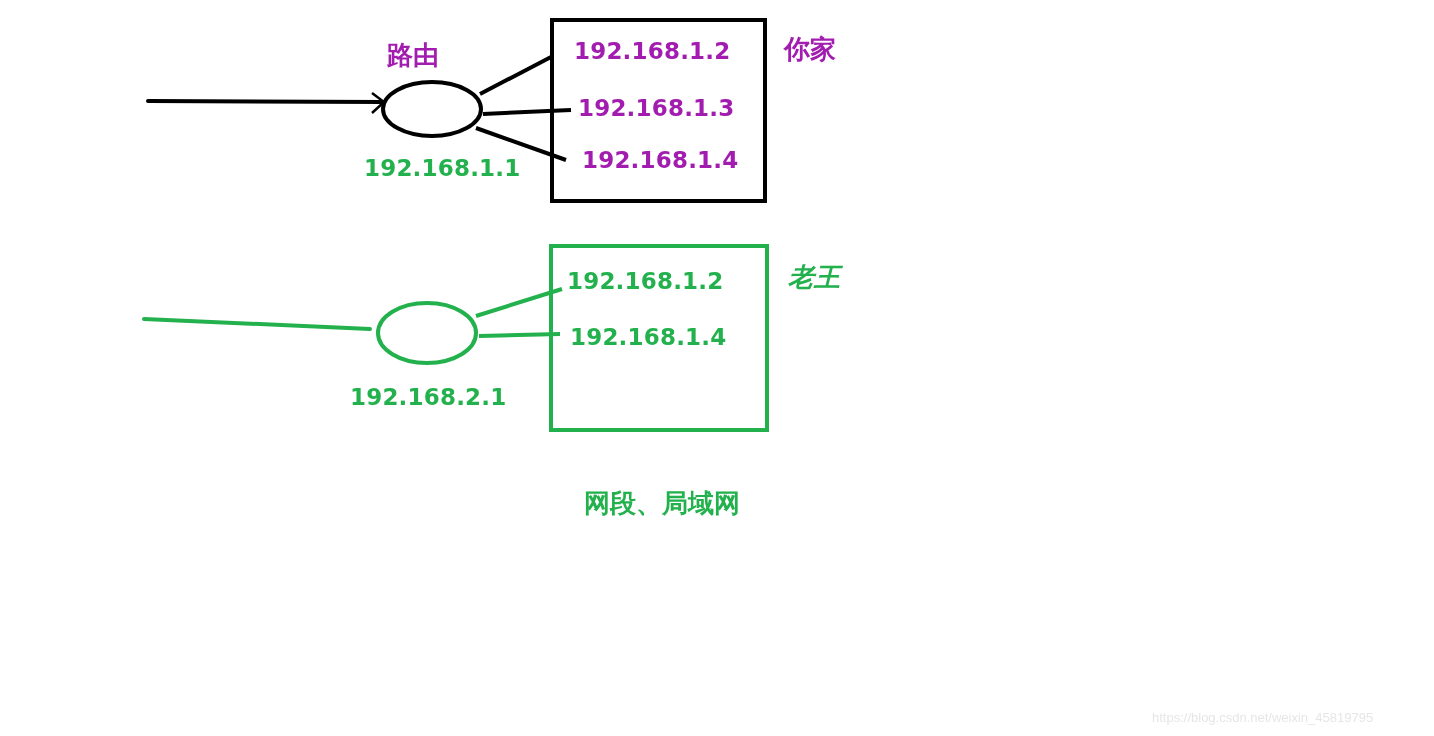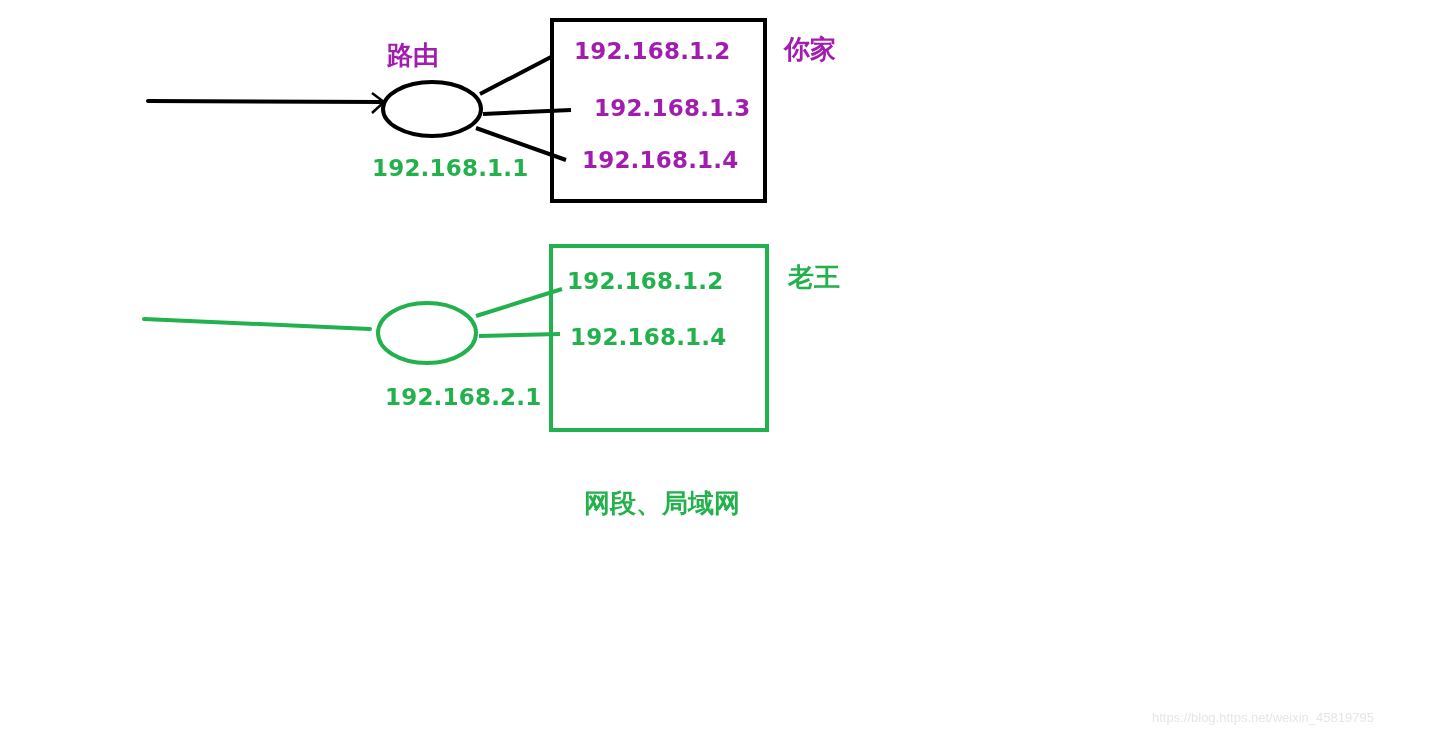--- a/index.html
+++ b/index.html
@@ -32,25 +32,25 @@
   <g>
     <line x1="144" y1="319" x2="370" y2="329" stroke="#22b14c" stroke-width="4" stroke-linecap="round"></line>
     <ellipse cx="427" cy="333" rx="49" ry="30" fill="none" stroke="#22b14c" stroke-width="4"></ellipse>
     <line x1="476" y1="316" x2="562" y2="289" stroke="#22b14c" stroke-width="4"></line>
     <line x1="479" y1="336" x2="560" y2="334" stroke="#22b14c" stroke-width="4"></line>
     <rect x="551" y="246" width="216" height="184" fill="none" stroke="#22b14c" stroke-width="4"></rect>
   </g>
 </svg>
 
 <div class="lbl cn black" style="left:387px;top:42px;">路由</div>
-<div class="lbl ip green" style="left:372px;top:157px;">192.168.1.1</div>
+<div class="lbl ip green" style="left:364px;top:157px;">192.168.1.1</div>
 <div class="lbl ip black" style="left:574px;top:40px;">192.168.1.2</div>
-<div class="lbl ip black" style="left:594px;top:97px;text-align:center;">192.168.1.3</div>
+<div class="lbl ip black" style="left:578px;top:97px;text-align:center;">192.168.1.3</div>
 <div class="lbl ip black" style="left:582px;top:149px;">192.168.1.4</div>
 <div class="lbl cn black" style="left:784px;top:36px;">你家</div>
 
-<div class="lbl ip green" style="left:350px;top:386px;margin-left:35px;">192.168.2.1</div>
+<div class="lbl ip green" style="left:350px;top:386px;">192.168.2.1</div>
 <div class="lbl ip green" style="left:567px;top:270px;">192.168.1.2</div>
 <div class="lbl ip green" style="left:570px;top:326px;">192.168.1.4</div>
-<div class="lbl cn green" style="left:788px;top:264px;">老王</div>
+<div class="lbl cn green" style="left:788px;top:264px;font-style:italic;">老王</div>
 <div class="lbl cn green" style="left:584px;top:456px;margin-top:34px;">网段、局域网</div>
 
-<div class="wm">https://blog.https.net/weixin_45819795</div>
+<div class="wm">https://blog.csdn.net/weixin_45819795</div>
 
 </body></html>

